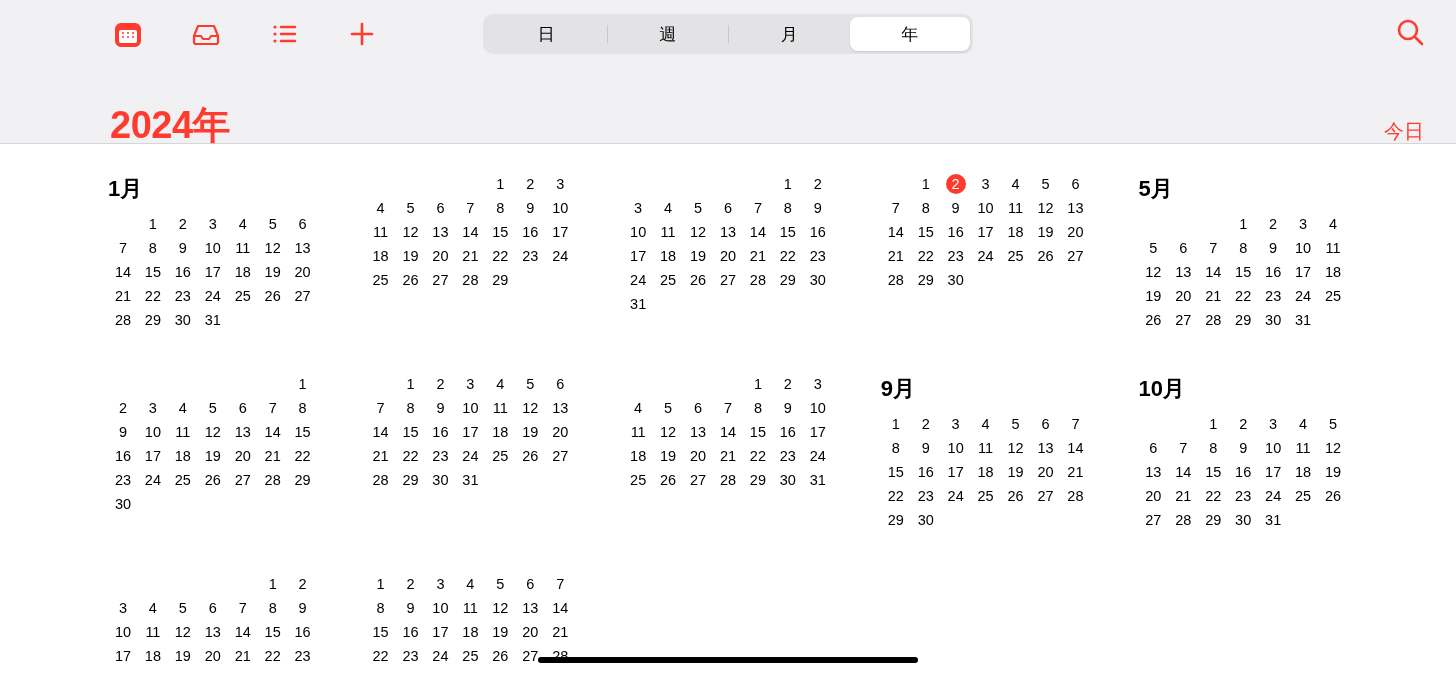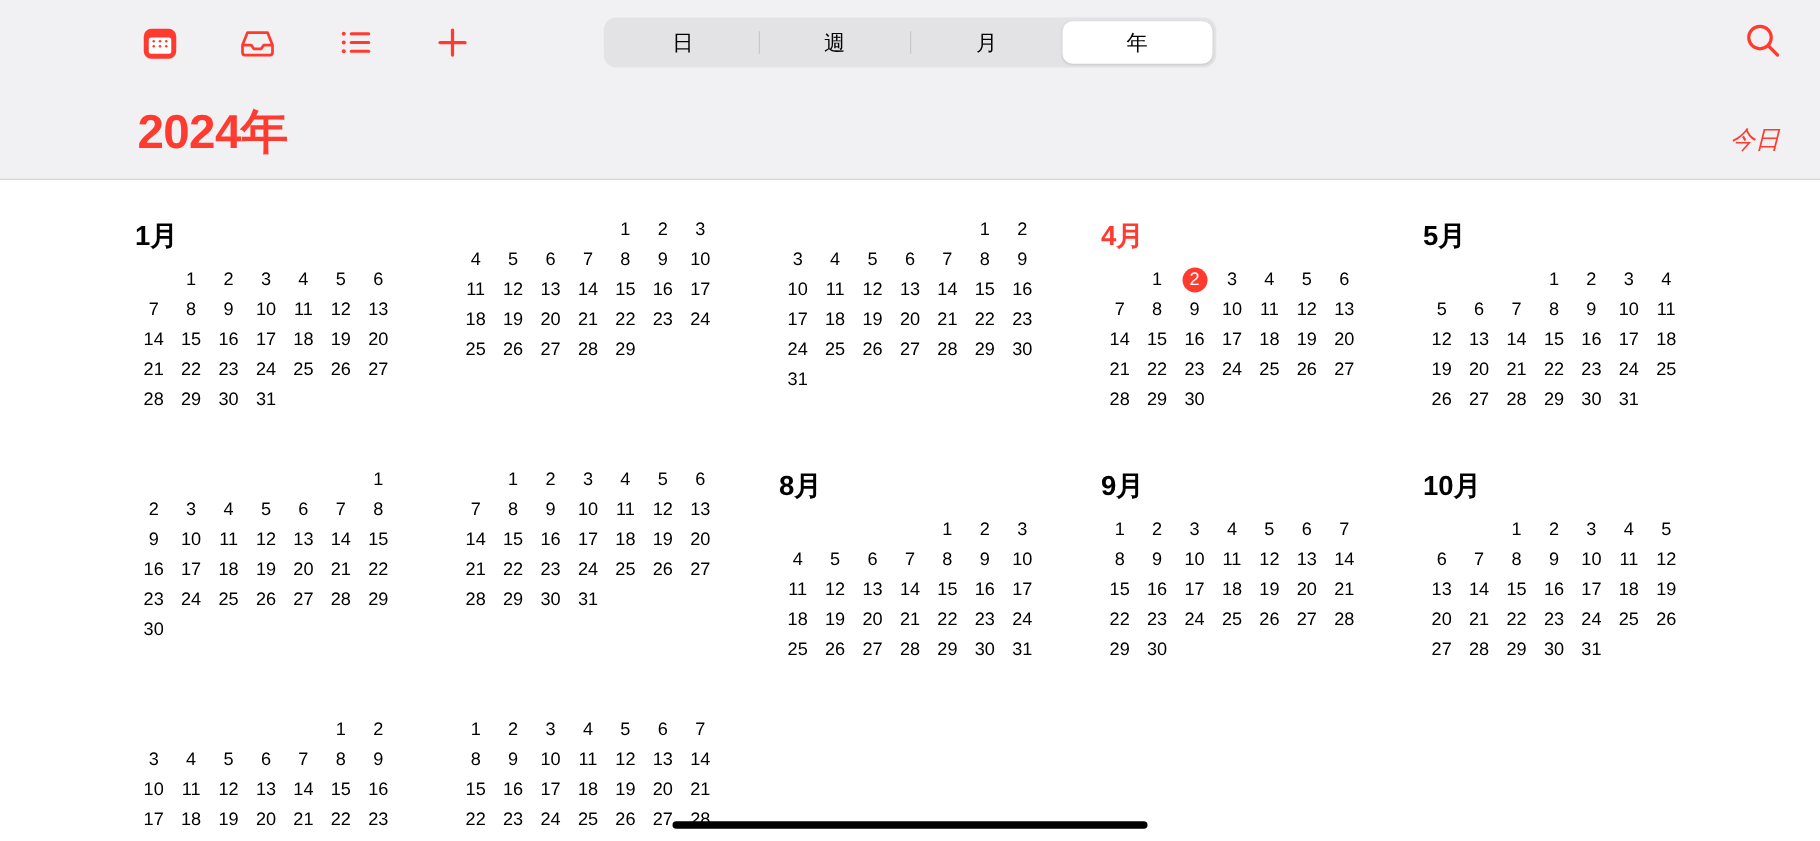--- a/index.html
+++ b/index.html
@@ -82,34 +82,33 @@
   }
   .search-icon {
     color: #ff3b30;
     cursor: pointer;
   }
   .search-icon svg { width: 32px; height: 32px; }
   .subheader {
     display: flex;
     justify-content: space-between;
     align-items: baseline;
-    margin-top: 24px;
+    margin-top: 44px;
     padding: 0 2px 0 80px;
   }
   .year-title {
     font-size: 38px;
     font-weight: 700;
     color: #ff3b30;
     letter-spacing: -0.5px;
   }
   .today-btn {
     font-size: 20px;
     color: #ff3b30;
     cursor: pointer;
-    font-style: italic;
   }
   .year-grid {
     padding: 30px 108px 0 108px;
     display: grid;
     grid-template-columns: repeat(5, 1fr);
     column-gap: 48px;
     row-gap: 44px;
   }
   .month-block { }
   .month-title {
@@ -336,21 +335,20 @@
         <div class="day-cell">25</div>
         <div class="day-cell">26</div>
         <div class="day-cell">27</div>
         <div class="day-cell">28</div>
         <div class="day-cell">29</div>
         <div class="day-cell">30</div>
         <div class="day-cell">31</div>
       </div>
     </div>
     <div class="month-block">
-      <div class="month-title current">4月</div>
       <div class="days-grid">
         <div class="day-cell empty"></div>
         <div class="day-cell">1</div>
         <div class="day-cell today">2</div>
         <div class="day-cell">3</div>
         <div class="day-cell">4</div>
         <div class="day-cell">5</div>
         <div class="day-cell">6</div>
         <div class="day-cell">7</div>
         <div class="day-cell">8</div>
@@ -487,21 +485,20 @@
         <div class="day-cell">25</div>
         <div class="day-cell">26</div>
         <div class="day-cell">27</div>
         <div class="day-cell">28</div>
         <div class="day-cell">29</div>
         <div class="day-cell">30</div>
         <div class="day-cell">31</div>
       </div>
     </div>
     <div class="month-block">
-      <div class="month-title">8月</div>
       <div class="days-grid">
         <div class="day-cell empty"></div>
         <div class="day-cell empty"></div>
         <div class="day-cell empty"></div>
         <div class="day-cell empty"></div>
         <div class="day-cell">1</div>
         <div class="day-cell">2</div>
         <div class="day-cell">3</div>
         <div class="day-cell">4</div>
         <div class="day-cell">5</div>

